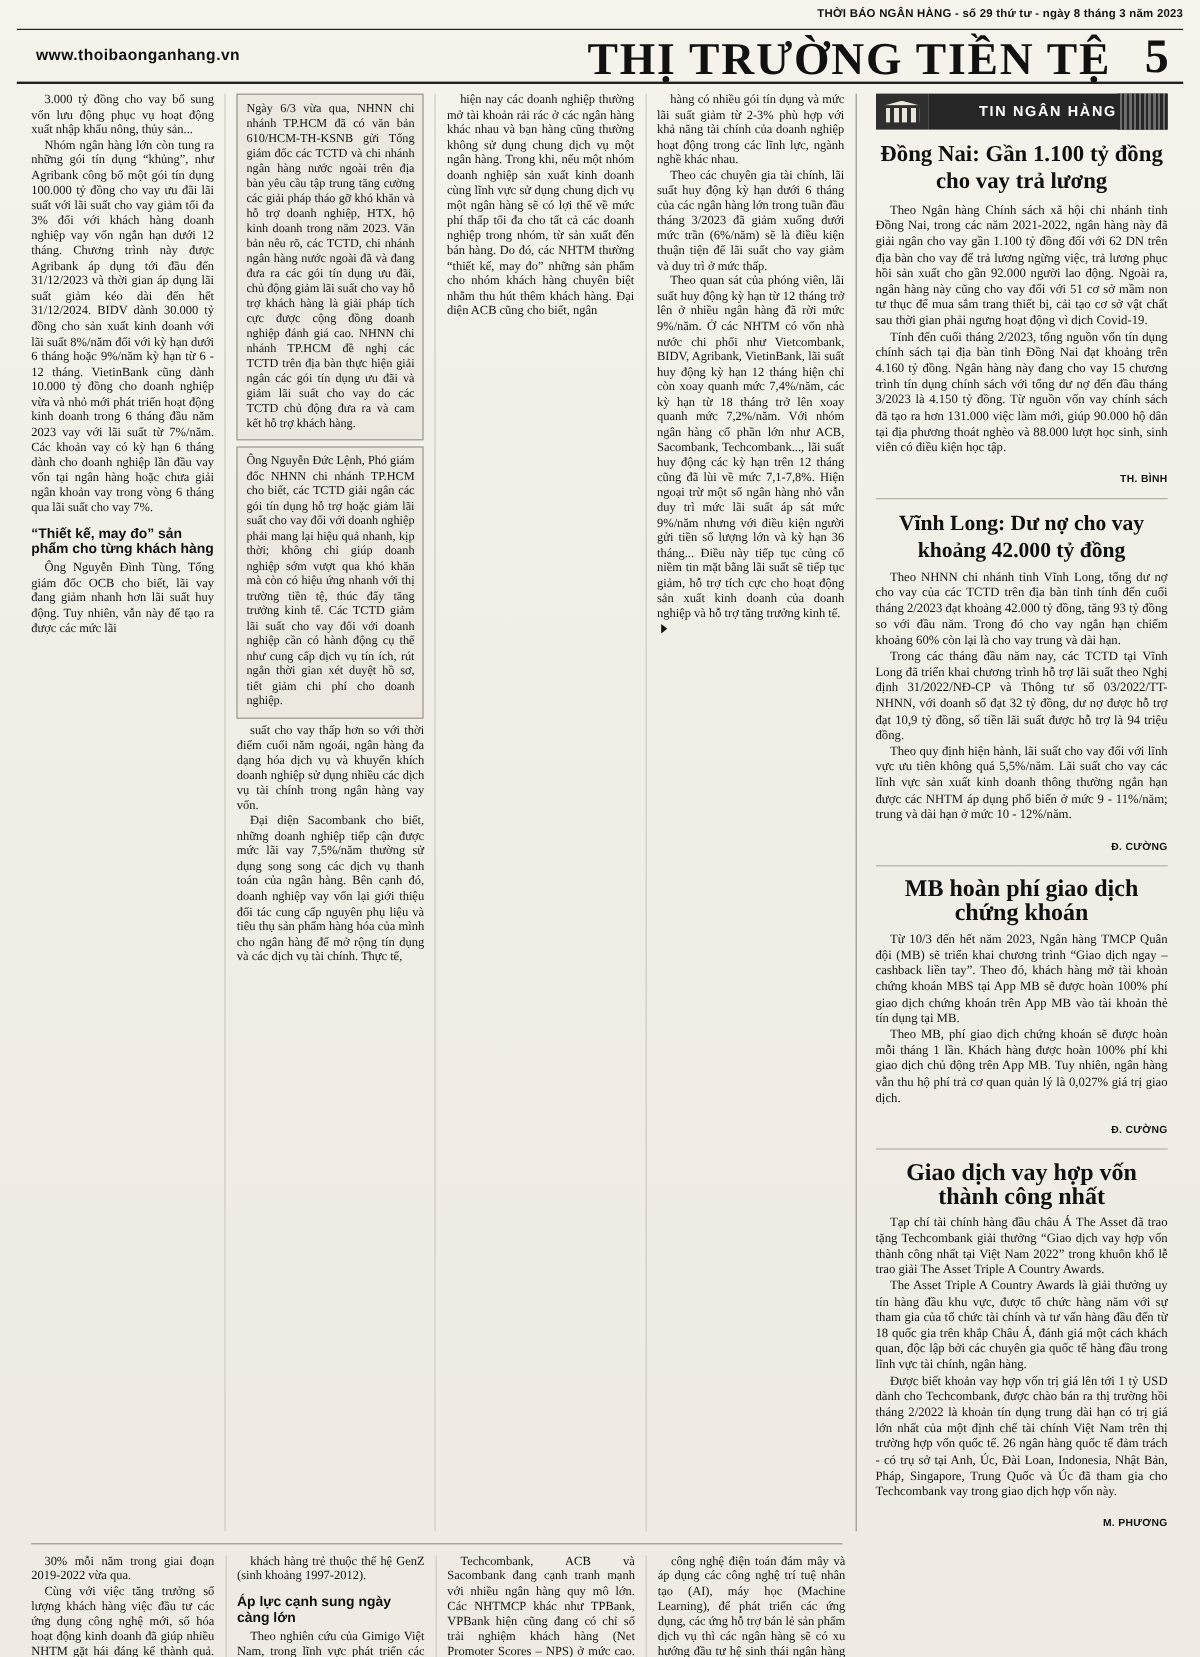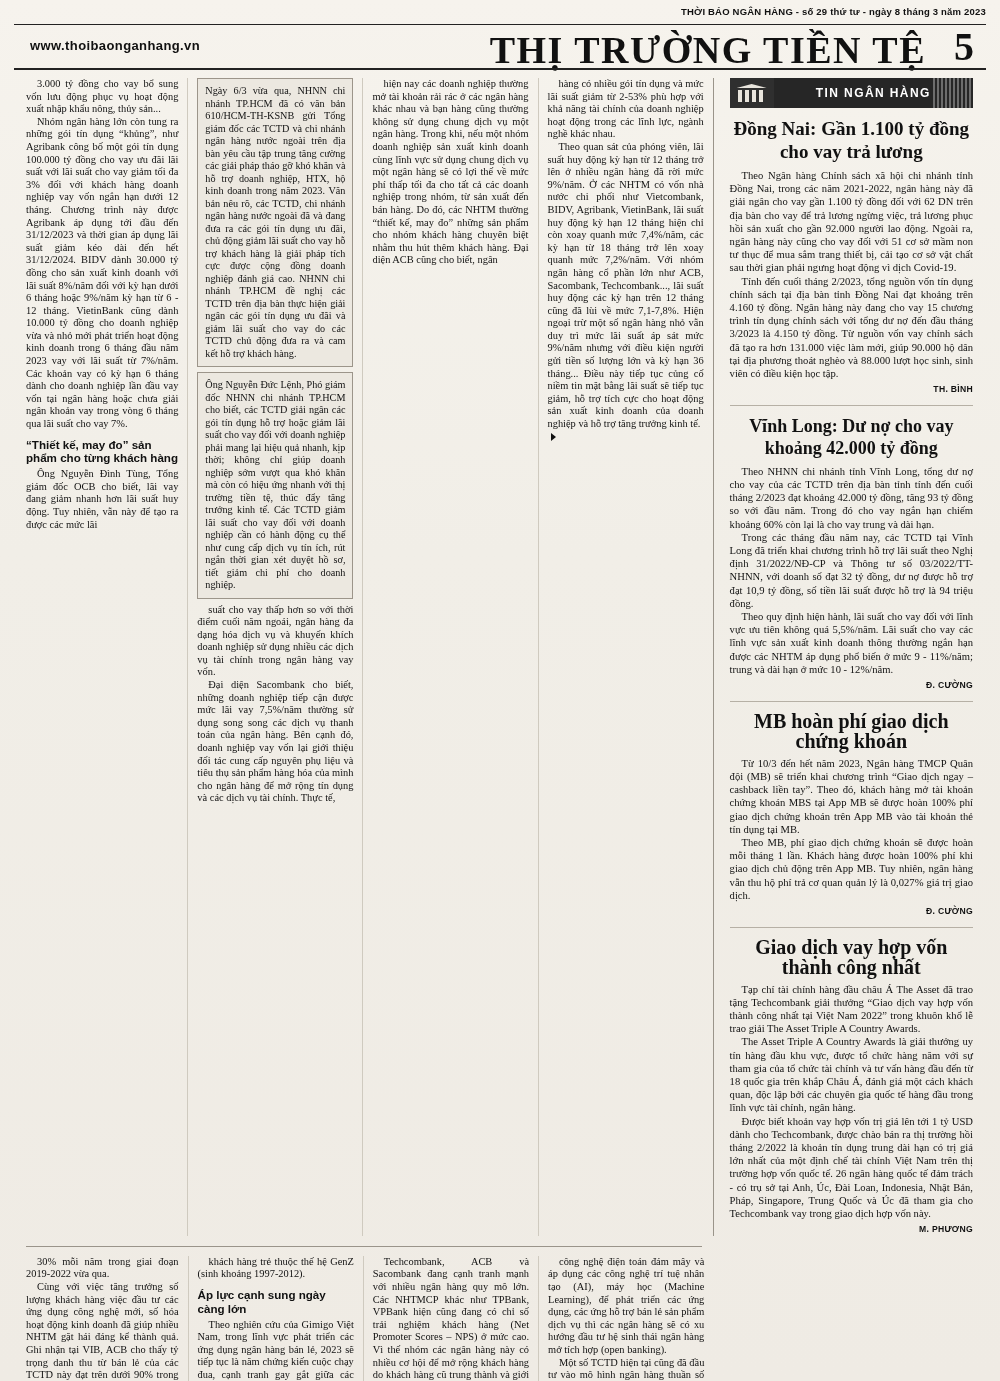--- a/index.html
+++ b/index.html
@@ -103,21 +103,21 @@
   .rail-head .accent{color:#111;}
   .rail-head.small{font-size:18px;line-height:22px;}
   .rail-sans{
     font-family:Liberation Serif, serif;
     font-weight:bold;font-size:20px;line-height:20px;text-align:center;
     text-indent:0;margin:0 0 6px 0;
   }
   .byline{
     text-align:right;font-family:"Liberation Sans",sans-serif;
     font-weight:bold;font-size:8.6px;letter-spacing:.3px;
-    margin-top:3px;text-indent:0;
+    margin-top:13px;text-indent:0;
   }
   .hr-rail{border-top:1px solid #b6b0a5;margin:9px 0 9px 0;}
   .rail-p{font-size:10.6px;line-height:13.2px;text-align:justify;text-indent:12px;}
   
   .mid-rule{border-top:1px solid #9a948a;margin:10px 0 9px 0;}
   .lower .col{font-size:10.4px;line-height:12.6px;}
   .end-mark{display:inline-block;width:0;height:0;border-left:5px solid #111;border-top:4px solid transparent;border-bottom:4px solid transparent;vertical-align:middle;margin-left:3px;}
 </style>
 </head>
 <body>
@@ -154,21 +154,22 @@
         </div>
         <p>suất cho vay thấp hơn so với thời điểm cuối năm ngoái, ngân hàng đa dạng hóa dịch vụ và khuyến khích doanh nghiệp sử dụng nhiều các dịch vụ tài chính trong ngân hàng vay vốn.</p>
         <p>Đại diện Sacombank cho biết, những doanh nghiệp tiếp cận được mức lãi vay 7,5%/năm thường sử dụng song song các dịch vụ thanh toán của ngân hàng. Bên cạnh đó, doanh nghiệp vay vốn lại giới thiệu đối tác cung cấp nguyên phụ liệu và tiêu thụ sản phẩm hàng hóa của mình cho ngân hàng để mở rộng tín dụng và các dịch vụ tài chính. Thực tế,</p>
       </div>
 
       <div class="col c3">
         <p>hiện nay các doanh nghiệp thường mở tài khoản rải rác ở các ngân hàng khác nhau và bạn hàng cũng thường không sử dụng chung dịch vụ một ngân hàng. Trong khi, nếu một nhóm doanh nghiệp sản xuất kinh doanh cùng lĩnh vực sử dụng chung dịch vụ một ngân hàng sẽ có lợi thế về mức phí thấp tối đa cho tất cả các doanh nghiệp trong nhóm, từ sản xuất đến bán hàng. Do đó, các NHTM thường “thiết kế, may đo” những sản phẩm cho nhóm khách hàng chuyên biệt nhằm thu hút thêm khách hàng. Đại diện ACB cũng cho biết, ngân</p>
       </div>
 
       <div class="col c4">
-        <p>hàng có nhiều gói tín dụng và mức lãi suất giảm từ 2-53% phù hợp với khả năng tài chính của doanh nghiệp hoạt động trong các lĩnh lực, ngành nghề khác nhau.</p>
+        <p>hàng có nhiều gói tín dụng và mức lãi suất giảm từ 2-3% phù hợp với khả năng tài chính của doanh nghiệp hoạt động trong các lĩnh lực, ngành nghề khác nhau.</p>
+        <p>Theo các chuyên gia tài chính, lãi suất huy động kỳ hạn dưới 6 tháng của các ngân hàng lớn trong tuần đầu tháng 3/2023 đã giảm xuống dưới mức trần (6%/năm) sẽ là điều kiện thuận tiện để lãi suất cho vay giảm và duy trì ở mức thấp.</p>
         <p>Theo quan sát của phóng viên, lãi suất huy động kỳ hạn từ 12 tháng trở lên ở nhiều ngân hàng đã rời mức 9%/năm. Ở các NHTM có vốn nhà nước chi phối như Vietcombank, BIDV, Agribank, VietinBank, lãi suất huy động kỳ hạn 12 tháng hiện chỉ còn xoay quanh mức 7,4%/năm, các kỳ hạn từ 18 tháng trở lên xoay quanh mức 7,2%/năm. Với nhóm ngân hàng cổ phần lớn như ACB, Sacombank, Techcombank..., lãi suất huy động các kỳ hạn trên 12 tháng cũng đã lùi về mức 7,1-7,8%. Hiện ngoại trừ một số ngân hàng nhỏ vẫn duy trì mức lãi suất áp sát mức 9%/năm nhưng với điều kiện người gửi tiền số lượng lớn và kỳ hạn 36 tháng... Điều này tiếp tục củng cố niềm tin mặt bằng lãi suất sẽ tiếp tục giảm, hỗ trợ tích cực cho hoạt động sản xuất kinh doanh của doanh nghiệp và hỗ trợ tăng trưởng kinh tế.</p>
         <span class="end-mark"></span>
       </div>
 
       <div class="col c5">
 
         <div class="rail-banner">
           <div class="bank-ico"></div>
           <div class="bar">TIN NGÂN HÀNG</div>
         </div>

